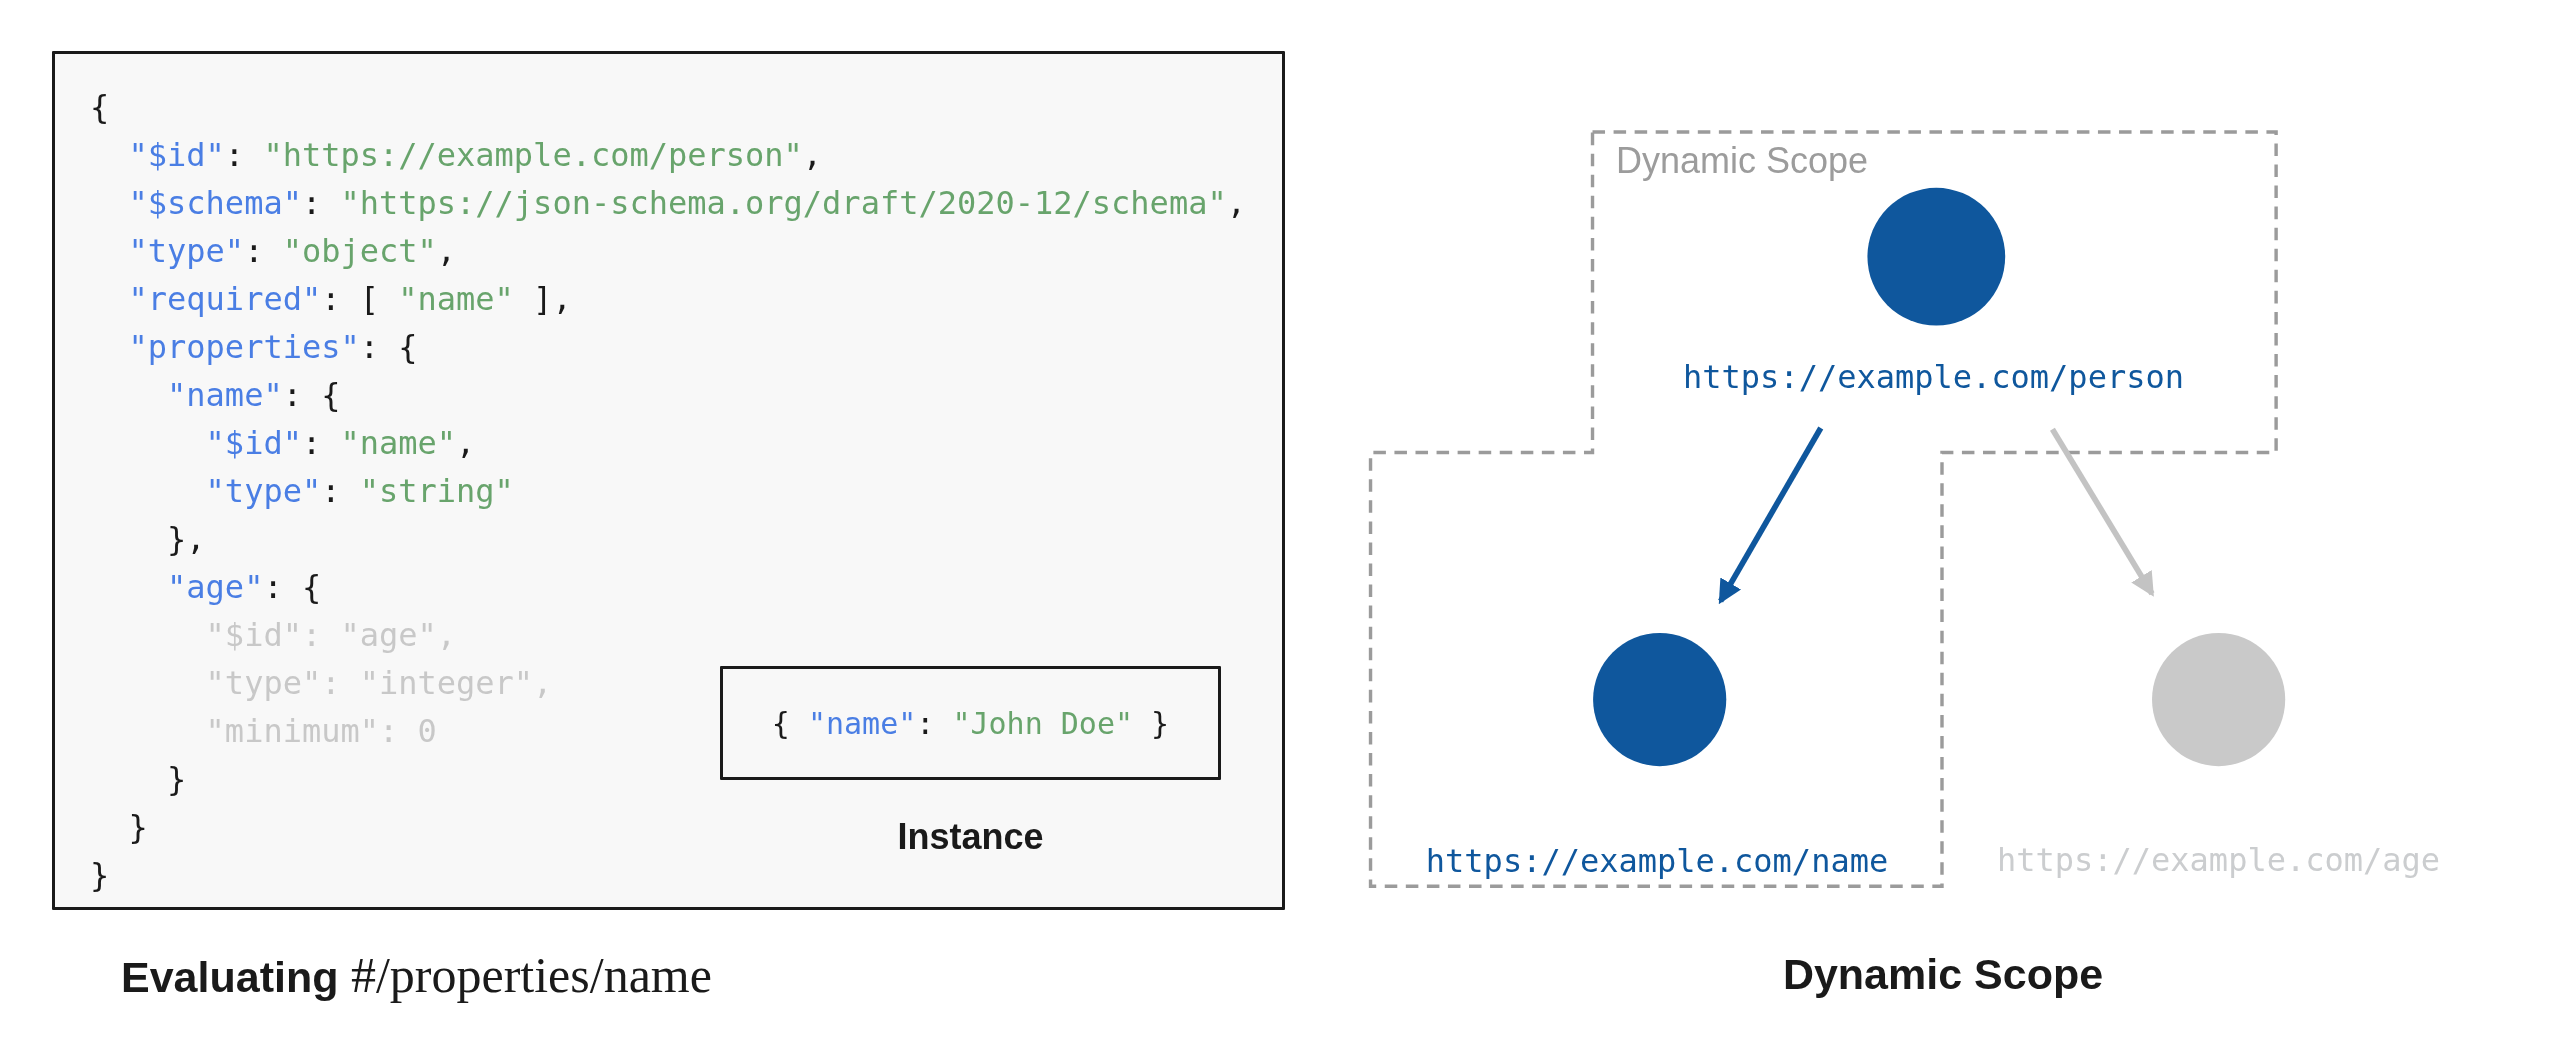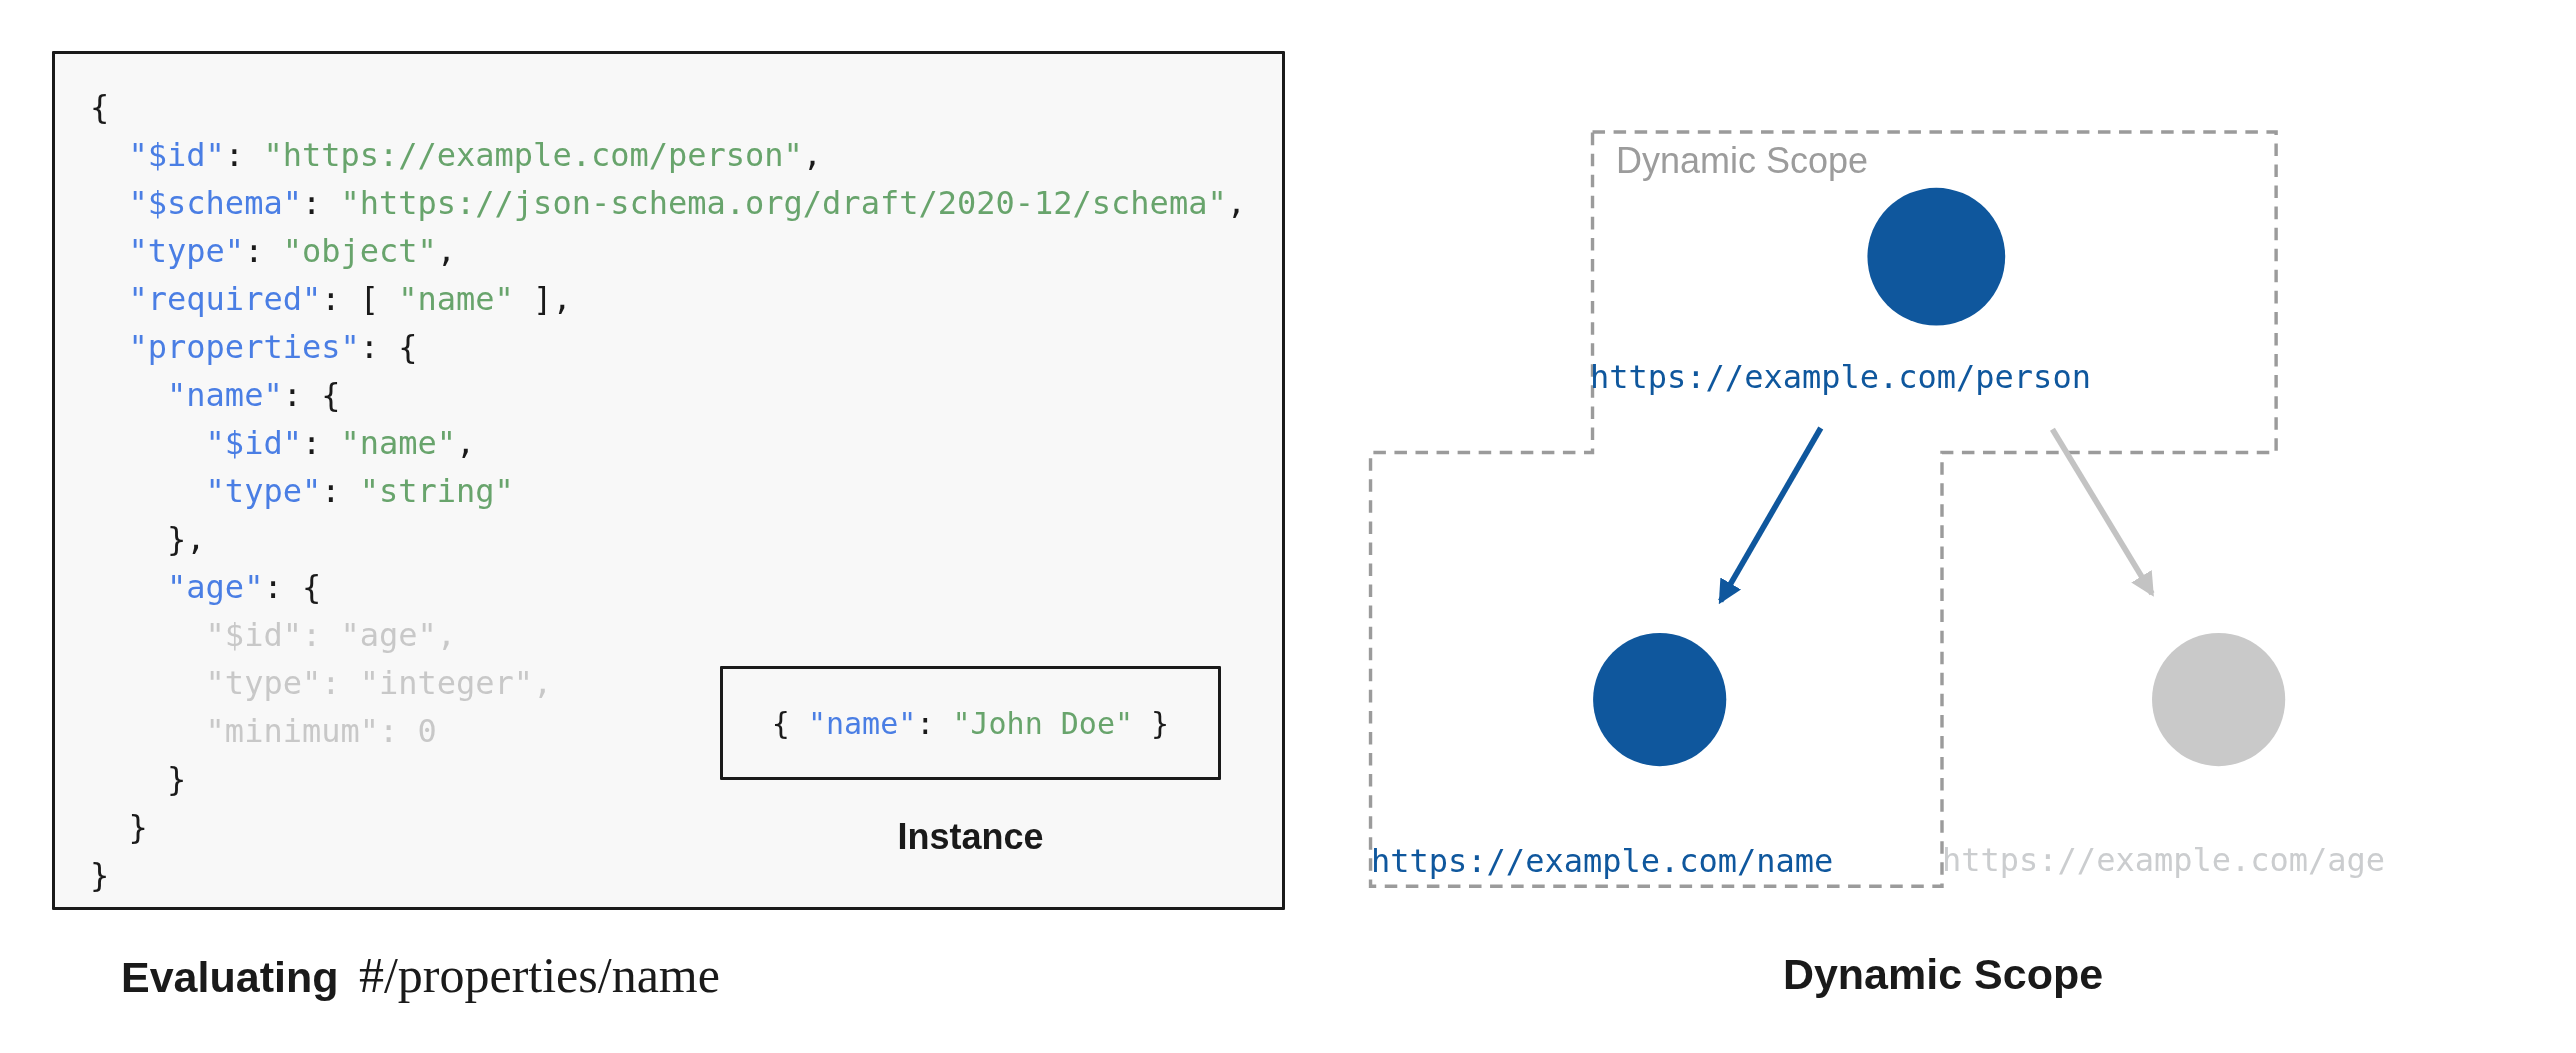--- a/index.html
+++ b/index.html
@@ -27,34 +27,34 @@
     box-sizing:border-box; border:3.4px solid var(--ink); border-radius:1.1px;
     display:flex; align-items:center; justify-content:center;
     font-family:"DejaVu Sans Mono", monospace; font-size:30px; white-space:pre;
   }
   .instance-label{
     position:absolute; left:665px; top:750px; width:501px;
     text-align:center; font-weight:bold; font-size:36px; color:var(--ink);margin-top:12px;
   }
   .left-caption{
     position:absolute; left:121px; top:946px; width:1139px;
-    display:flex; align-items:baseline; white-space:pre; color:var(--ink);gap:8px;
+    display:flex; align-items:baseline; white-space:pre; color:var(--ink);
   }
   .left-caption .cap-bold{font-weight:bold; font-size:43px;}
   .left-caption .cap-mono{font-family:Liberation Serif, serif; font-size:50px;}
   
   .diagram-svg{position:absolute; left:0; top:0;}
   .scope-outline{fill:none; stroke:var(--dash_gray); stroke-width:6; stroke-dasharray:22 15;}
   .node-active{fill:var(--node_blue);}
   .node-muted{fill:var(--muted_node);}
   .edge-active{stroke:var(--node_blue); stroke-width:10; fill:none;}
   .edge-muted{stroke:var(--muted_edge); stroke-width:10; fill:none;}
   .url{
     position:absolute; font-family:"DejaVu Sans Mono", monospace;
-    font-size:32px; text-align:left; white-space:pre;
+    font-size:32px; text-align:center; white-space:pre;
   }
   .url-active{color:var(--node_blue);}
   .url-muted{color:var(--muted_text);margin-top:39px;}
   .url-person{left:1590px; top:358px;  width:687px;}
   .url-name  {left:1371px; top:842px; width:572px;}
   .url-age   {left:1942px; top:802px; width:553px;}
   .scope-label{
     position:absolute; left:1616px; top:140px;
     font-size:36px; color:var(--label_gray);
   }

